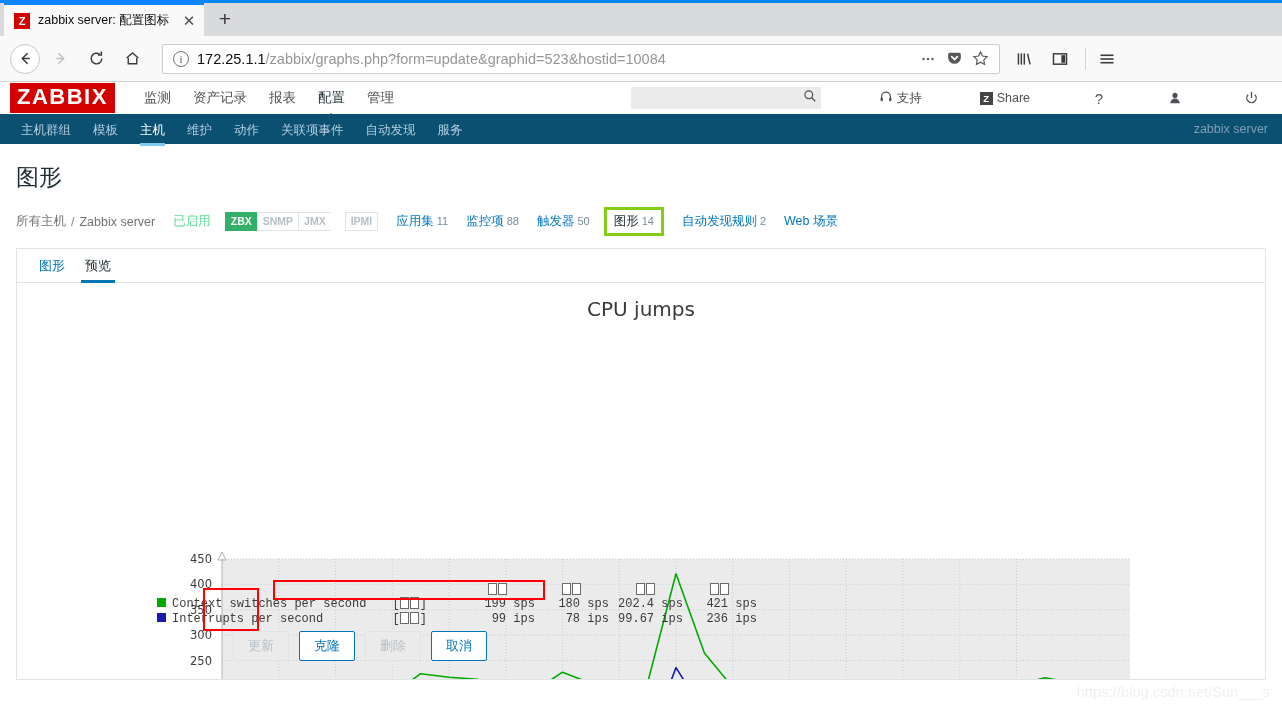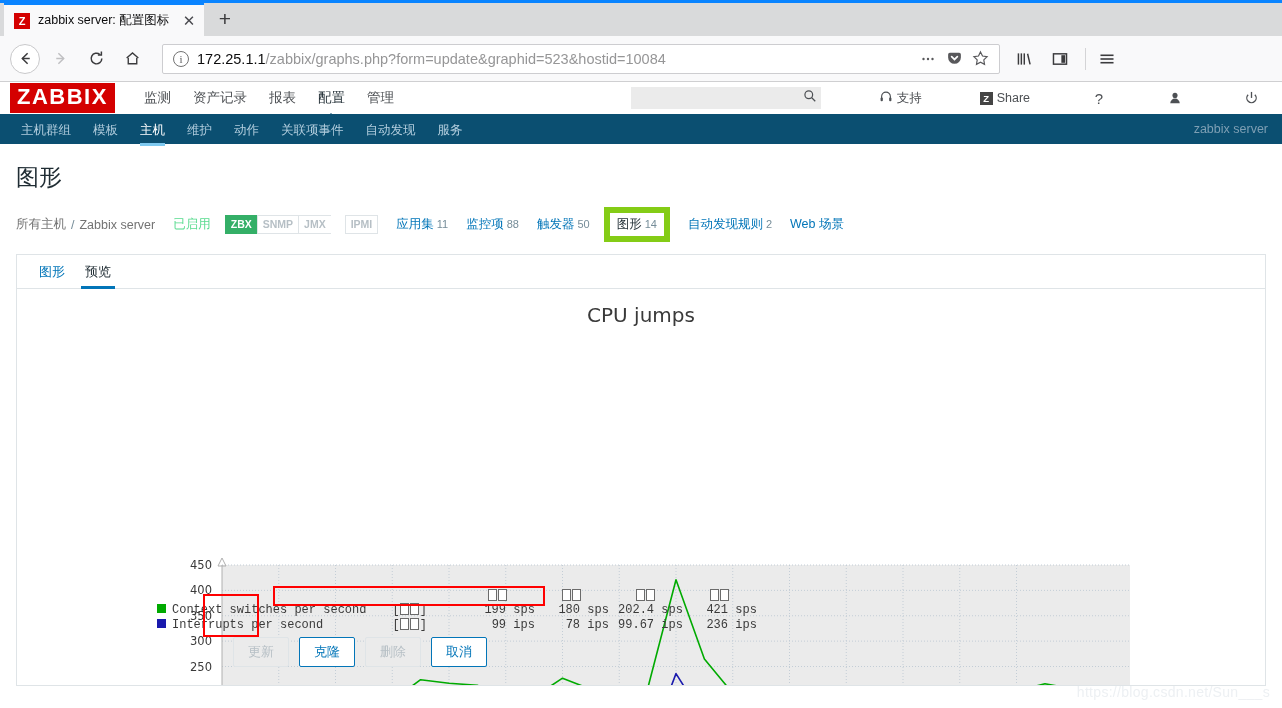--- a/index.html
+++ b/index.html
@@ -258,21 +258,21 @@
     border-right: none;
     color:#b6bfc5;
     background:#fff;
     line-height:13px;
   }
   .iface:last-child { border-right: 1px solid #dfe4e7; margin-left: 14px; }
   .iface.on { background:#34af67; color:#fff; border-color:#34af67; }
   .bc-link { margin-left:18px; color:#0275b8; }
   .bc-link .num { color:#768d99; font-size:11px; margin-left:3px; }
   .bc-link.active {
-    border:6px solid #84cc16;
+    border:3px solid #84cc16;
     background:#fff;
     padding: 3px 7px;
     margin-left: 14px;
     color:#1f2c33;
   }
   .bc-link.active .num { color:#768d99; }
 
   #content-panel {
     margin: 0 16px;
     background: #fff;

